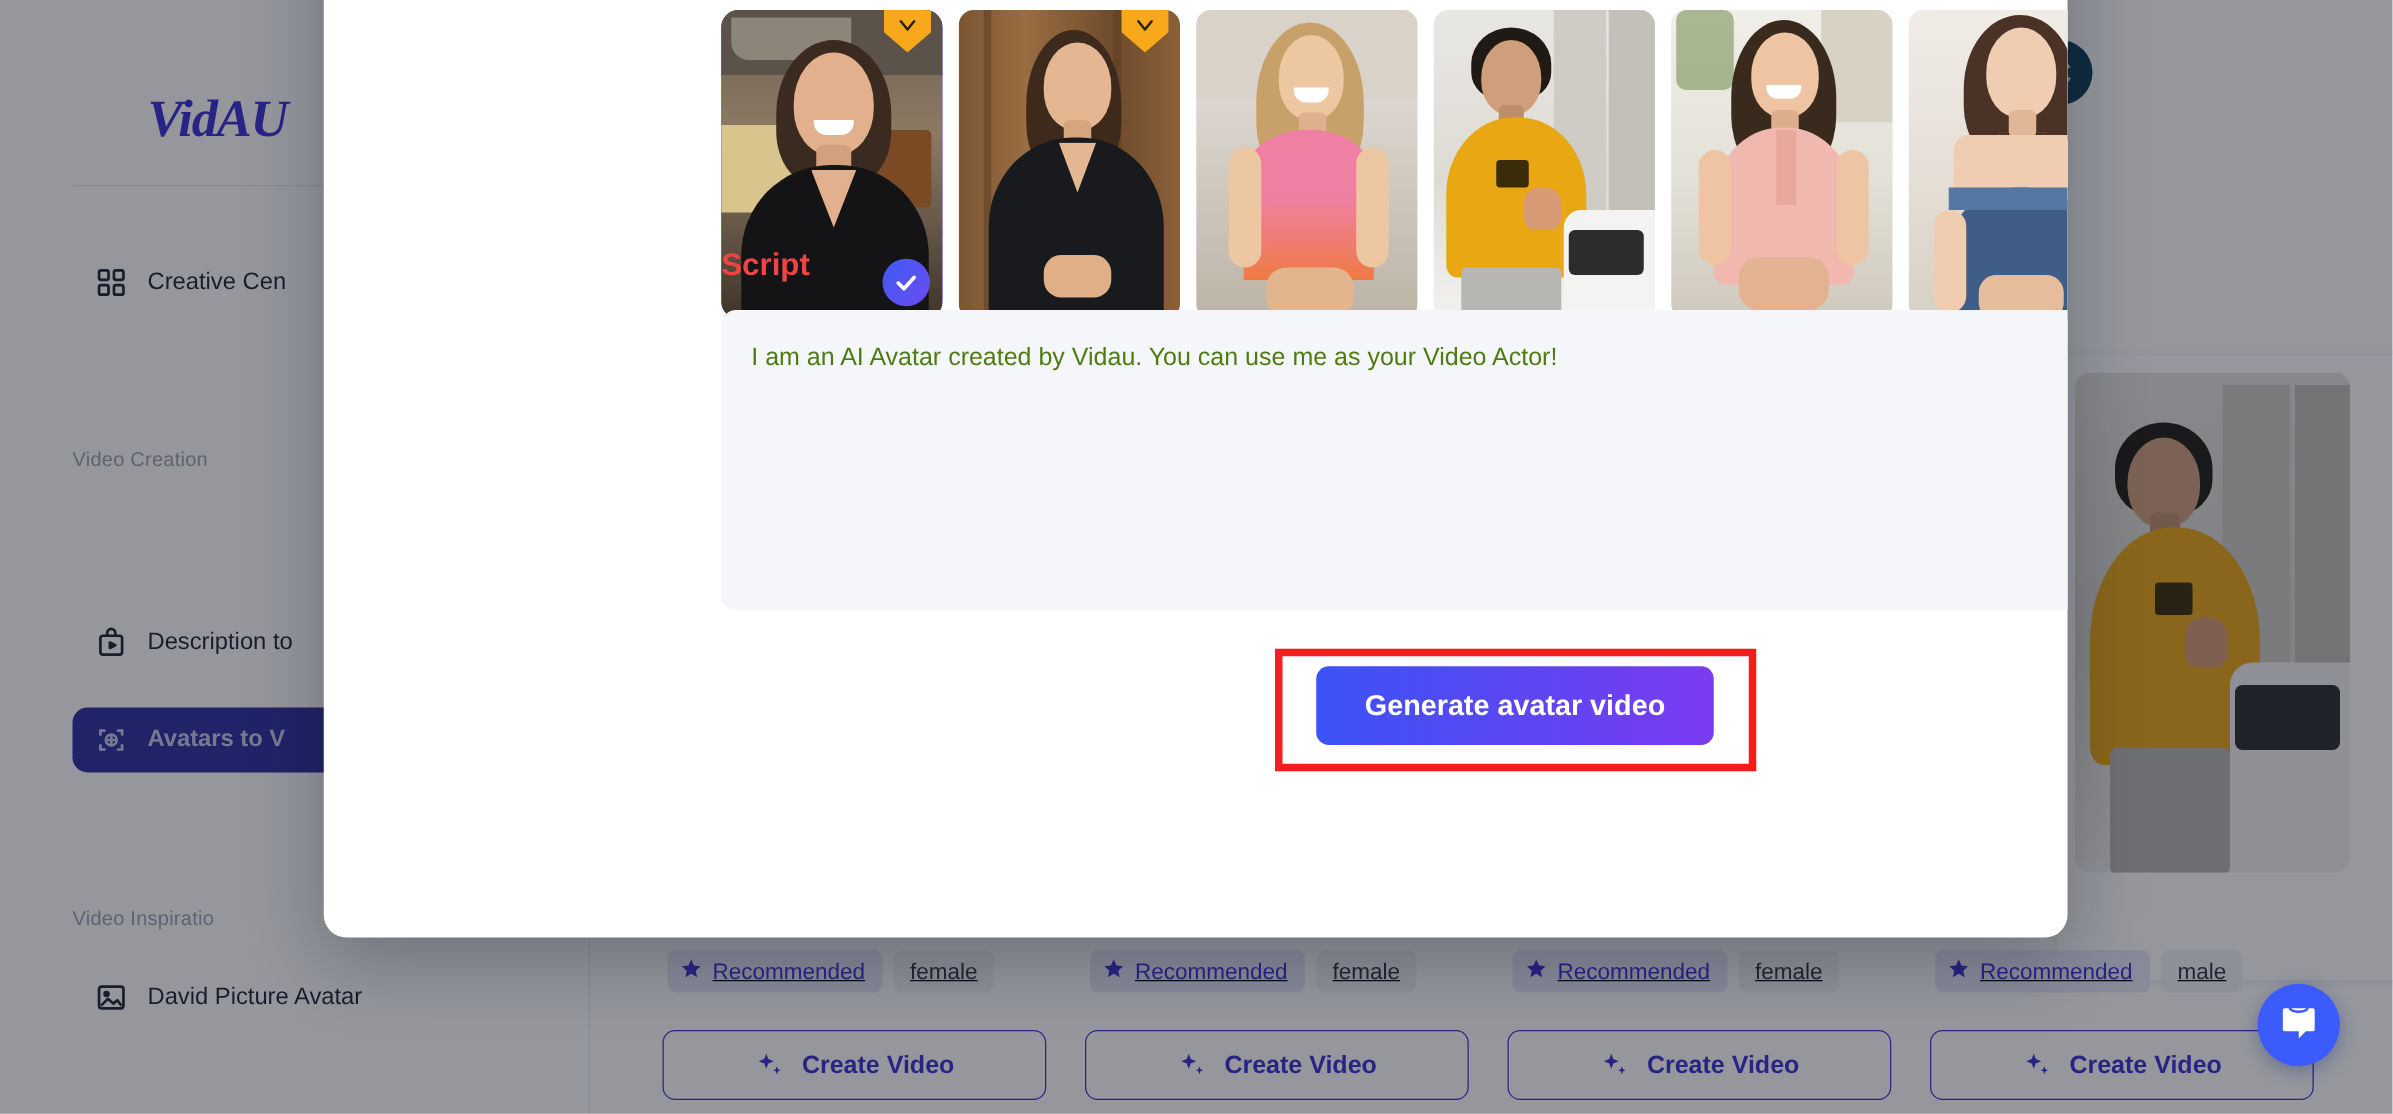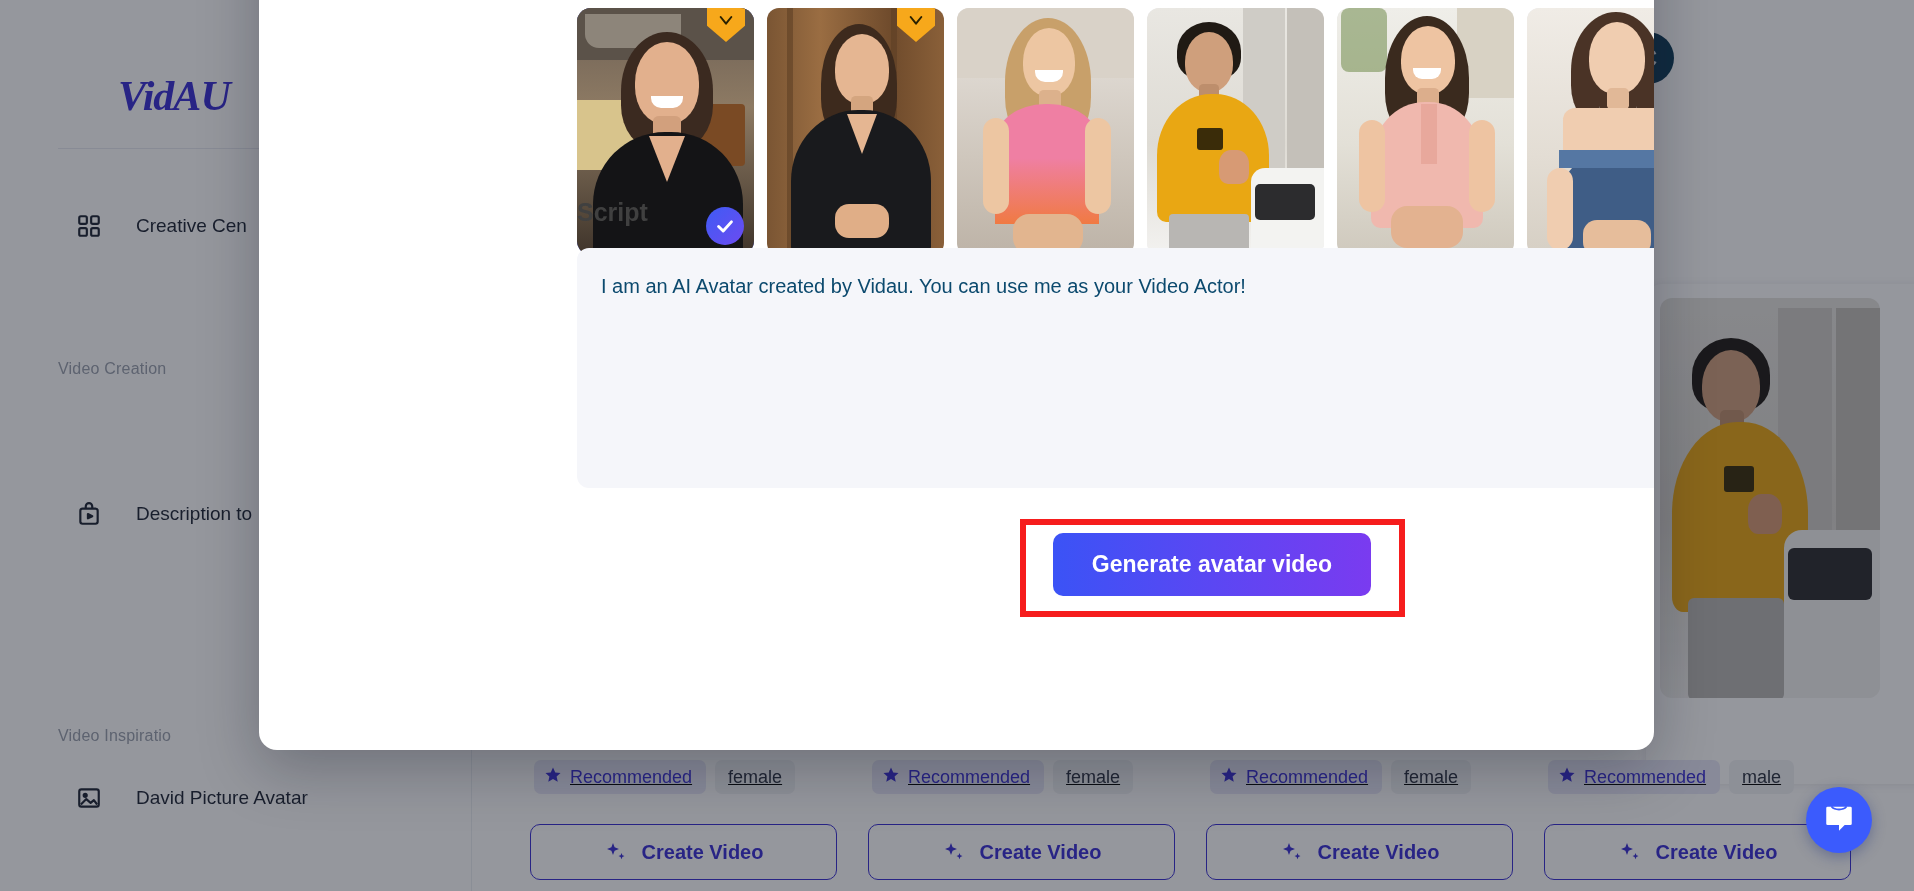--- a/index.html
+++ b/index.html
@@ -36,21 +36,21 @@
     position: absolute; left: 58px; top: 148px;
     width: 396px; height: 1px; background: #e8eaf0;
   }
   .nav-group-label {
     position: absolute; left: 58px;
     font-size: 16px; color: #9aa0ad; letter-spacing: .2px;
   }
   .nav-item {
     position: absolute; left: 58px;
     width: 400px; height: 52px;
-    display: flex; align-items: center; gap: 34px;
+    display: flex; align-items: center; gap: 16px;
     padding-left: 18px;
     border-radius: 12px;
     color: #1d2433; font-size: 19px;
   }
   .nav-item.active {
     background: #2a2d9e;
     color: #c8c9e8;
     font-weight: bold;
   }
   .nav-icon { width: 26px; height: 26px; flex: 0 0 26px; display: block; }
@@ -183,33 +183,33 @@
     position: absolute; right: 10px; bottom: 10px;
     width: 38px; height: 38px; border-radius: 50%;
     background: linear-gradient(135deg,#3f5bf5,#6c4bf0);
     display: flex; align-items: center; justify-content: center;
     z-index: 3;
   }
 
   
   #script-heading {
     position: absolute; left: 318px; top: 318px;
-    font-size: 25px; font-weight: bold; color: #404040;
+    font-size: 25px; font-weight: bold; color: #ef4444;
   }
   #script-box {
     position: absolute; left: 318px; top: 368px;
     width: 1274px; height: 240px;
     background: #f5f6fa;
     border-radius: 12px;
     cursor: text;
   }
   #script-text {
     position: absolute; left: 24px; top: 23px;
     width: 1200px;
-    font-size: 20px; color: #0c4a6e; line-height: 1.5;
+    font-size: 20px; color: #4d7c0f; line-height: 1.5;
     border: none; outline: none; background: transparent;
     resize: none; font-family: "Liberation Sans", sans-serif;
     height: 170px;
   }
 
   
   #generate-button {
     position: absolute; left: 794px; top: 653px;
     width: 318px; height: 63px;
     border-radius: 10px;
@@ -298,20 +298,30 @@
       <span class="nav-icon">
         <svg viewBox="0 0 24 24" fill="none" stroke="#1d2433" stroke-width="2" stroke-linejoin="round">
           <rect x="4" y="7" width="16" height="14" rx="2"></rect>
           <path d="M9 7V5a3 3 0 0 1 6 0v2"></path>
           <path d="M11 12l4 2-4 2z" fill="#1d2433"></path>
         </svg>
       </span>
       <span>Description to</span>
     </div>
 
+    <div class="nav-item active" style="top:566px">
+      <span class="nav-icon">
+        <svg viewBox="0 0 24 24" fill="none" stroke="#c8c9e8" stroke-width="2" stroke-linecap="round">
+          <path d="M4 8V5h3M20 8V5h-3M4 16v3h3M20 16v3h-3"></path>
+          <circle cx="12" cy="12" r="4"></circle>
+            <path d="M12 9v6M9 12h6"></path>
+        </svg>
+      </span>
+      <span>Avatars to V</span>
+    </div>
 
 
     <div class="nav-group-label" style="top:727px">Video Inspiratio</div>
 
     <div class="nav-item" style="top:772px">
       <span class="nav-icon">
         <svg viewBox="0 0 24 24" fill="none" stroke="#1d2433" stroke-width="2" stroke-linejoin="round">
           <rect x="3" y="4" width="18" height="16" rx="2"></rect>
           <circle cx="8.5" cy="9.5" r="1.4" fill="#1d2433"></circle>
           <path d="M4.5 18l5-5 4 3.5 3-2.5 3 4"></path>

